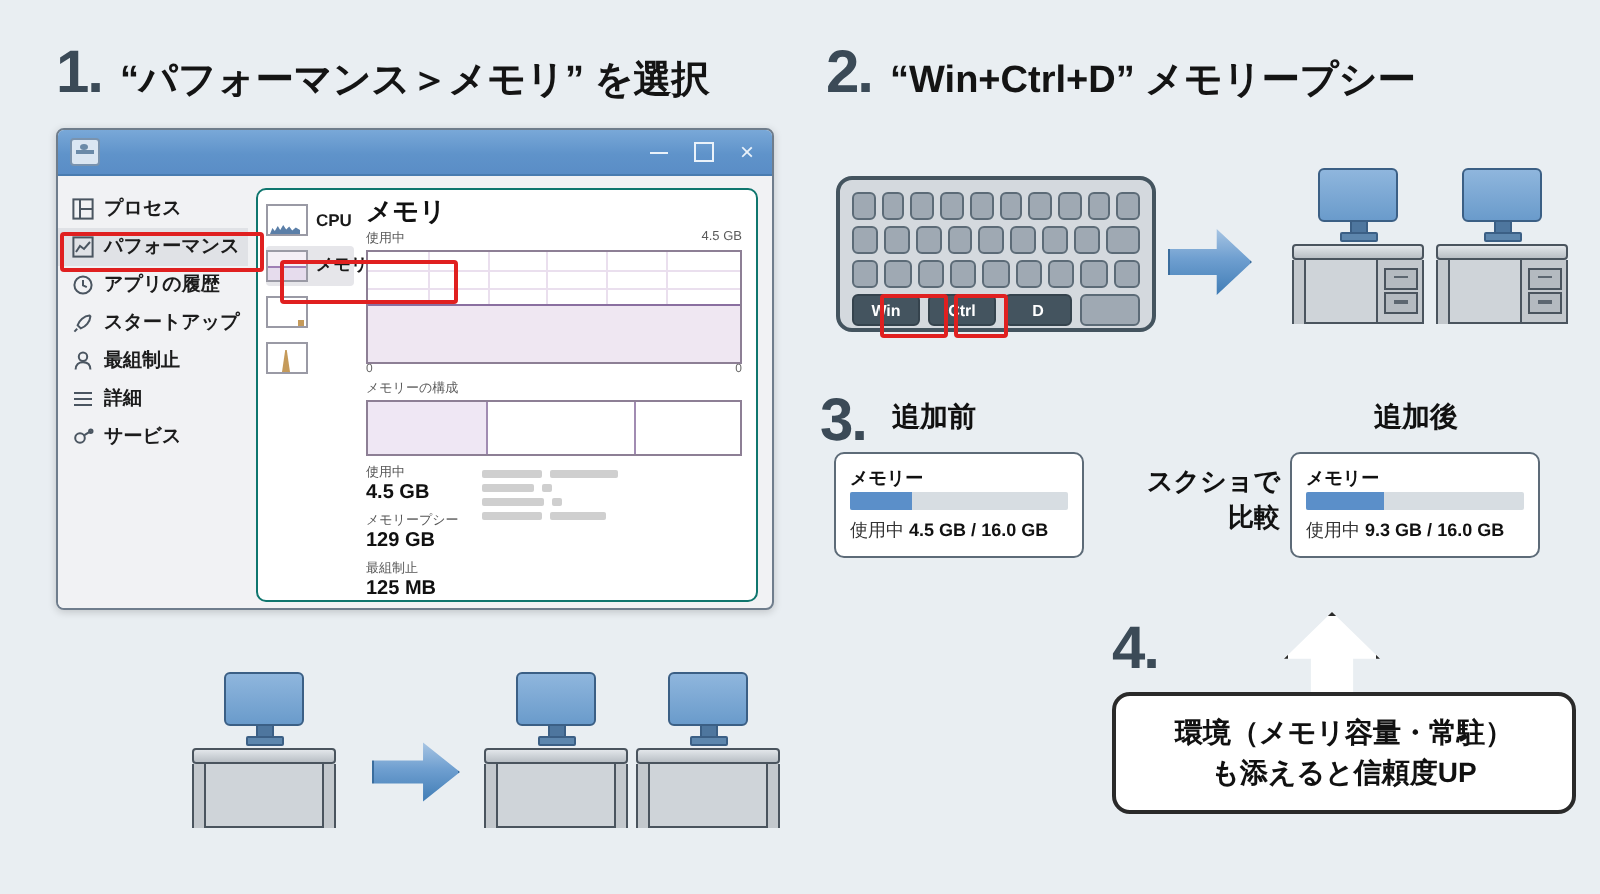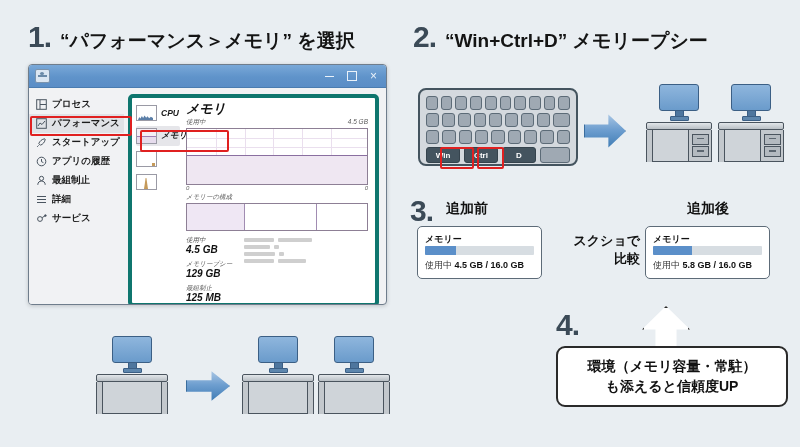--- a/index.html
+++ b/index.html
@@ -72,23 +72,22 @@
     position:absolute;border:2.5px solid #e02020;border-radius:2px;
     pointer-events:none;box-sizing:border-box;
   }
   #hl-perf{left:30px;top:116px;width:102px;height:20px;}
   #hl-mem{left:140px;top:130px;width:89px;height:22px;}
 
   .tm-content{
     flex:1;padding:6px 7px 6px 4px;
   }
   .tm-inner{
-    height:100%;background:#fff;border:4px solid #0f766e;border-radius:5px;display:flex;
+    height:100%;background:#fff;border:1px solid #0f766e;border-radius:5px;display:flex;
     overflow:hidden;
-    font-style:italic;
   }
   .tab-col{width:44px;padding:5px 3px 0 4px;}
   .tab-row{
     display:flex;align-items:center;gap:4px;height:20px;margin-bottom:3px;
     font-size:8.5px;font-weight:bold;color:#1a1a1a;white-space:nowrap;
   }
   .tab-row.sel{background:#e6e6ea;border-radius:2px;}
   .thumb{
     width:19px;height:14px;flex:0 0 19px;border:1px solid #9a9aa5;background:#fff;
     position:relative;overflow:hidden;
@@ -272,35 +271,35 @@
                 <rect x="0.7" y="0.7" width="9.6" height="9.6" fill="none" stroke="#4a5560" stroke-width="1"></rect>
                 <polyline points="2,8 4,5 6,6.5 9,3" fill="none" stroke="#4a5560" stroke-width="1"></polyline>
               </svg>
           </span>
           <span>パフォーマンス</span>
         </div>
 
         <div class="nav-item">
           <span class="nav-ico">
             <svg viewBox="0 0 11 11" width="11" height="11">
+                <circle cx="5.5" cy="5.5" r="4.3" fill="none" stroke="#4a5560" stroke-width="1"></circle>
+                <polyline points="5.5,3 5.5,5.7 7.4,6.6" fill="none" stroke="#4a5560" stroke-width="1"></polyline>
+              </svg>
+          </span>
+          <span>アプリの履歴</span>
+        </div>
+
+        <div class="nav-item">
+          <span class="nav-ico">
+            <svg viewBox="0 0 11 11" width="11" height="11">
                 <path d="M8.8 1.8 C6 2 3.6 4.2 2.8 6.6 L4.4 8.2 C6.8 7.4 9 5 9.2 2.2 Z" fill="none" stroke="#4a5560" stroke-width="1"></path>
                 <line x1="2.6" y1="8.4" x2="1.2" y2="9.8" stroke="#4a5560" stroke-width="1"></line>
               </svg>
           </span>
           <span>スタートアップ</span>
-        </div>
-
-        <div class="nav-item">
-          <span class="nav-ico">
-            <svg viewBox="0 0 11 11" width="11" height="11">
-                <circle cx="5.5" cy="5.5" r="4.3" fill="none" stroke="#4a5560" stroke-width="1"></circle>
-                <polyline points="5.5,3 5.5,5.7 7.4,6.6" fill="none" stroke="#4a5560" stroke-width="1"></polyline>
-              </svg>
-          </span>
-          <span>アプリの履歴</span>
         </div>
 
         <div class="nav-item">
           <span class="nav-ico">
             <svg viewBox="0 0 11 11" width="11" height="11">
                 <circle cx="5.5" cy="3.4" r="2.1" fill="none" stroke="#4a5560" stroke-width="1"></circle>
                 <path d="M1.8 9.8 C1.8 7.2 3.4 6.1 5.5 6.1 C7.6 6.1 9.2 7.2 9.2 9.8" fill="none" stroke="#4a5560" stroke-width="1"></path>
               </svg>
           </span>
           <span>最組制止</span>
@@ -515,21 +514,21 @@
     </div>
   </div>
 
   <div class="mem-card" id="card-after">
     <div class="mc-title">メモリー</div>
     <div class="mc-bar">
       <div class="mc-fill" id="fill-after" style="width: 36%;"></div>
     </div>
     <div class="mc-foot">
       <span>使用中</span>
-      <b>5.8 GB</b>
+      <b>9.3 GB</b>
       <b>/</b>
       <b>16.0 GB</b>
     </div>
   </div>
 
   <div id="compare-text">
     <div>スクショで</div>
     <div>比較</div>
   </div>
 

